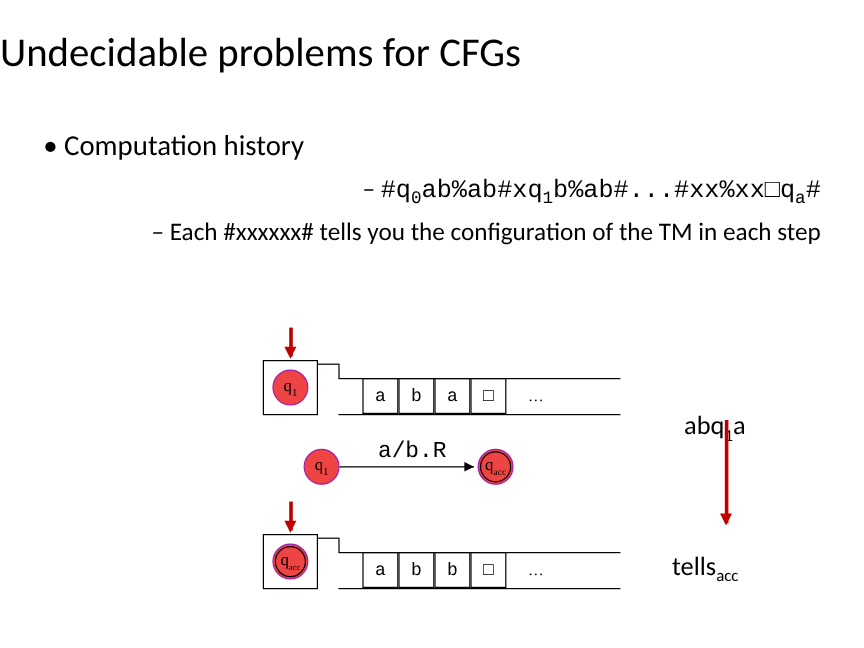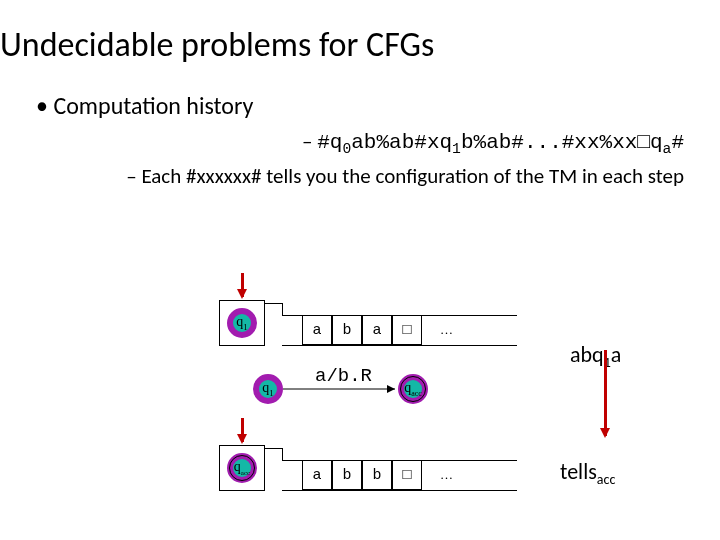--- a/index.html
+++ b/index.html
@@ -15,21 +15,21 @@
   .title {
     font-size: 34px;
     padding-top: 24px;
     padding-bottom: 10px;
   }
   .content {
     padding: 0 36px;
   }
   .bullet1 {
     font-size: 24px;
-    margin-top: 16px;
+    margin-top: 32px;
     margin-bottom: 8px;
   }
   .bullet1::before { content: "•  "; }
   .bullet2 {
     font-size: 21px;
     margin-left: 28px;
     margin-top: 4px;
     line-height: 1.3;
     text-align: right;
   }
@@ -48,23 +48,23 @@
     background: #fff;
     font-family: "Times New Roman", serif;
     font-size: 15px;
     display: flex;
     align-items: center;
     justify-content: center;
   }
   .state {
     position: absolute;
     width: 30px; height: 30px;
-    border: 6px solid #a21caf;
+    border: 1px solid #a21caf;
     border-radius: 50%;
-    background: #14b8a6;
+    background: #ef4444;
     font-family: "Times New Roman", serif;
     font-size: 14px;
     display: flex;
     align-items: center;
     justify-content: center;
   }
   .state.accept::after {
     content: "";
     position: absolute;
     width: 24px; height: 24px;

